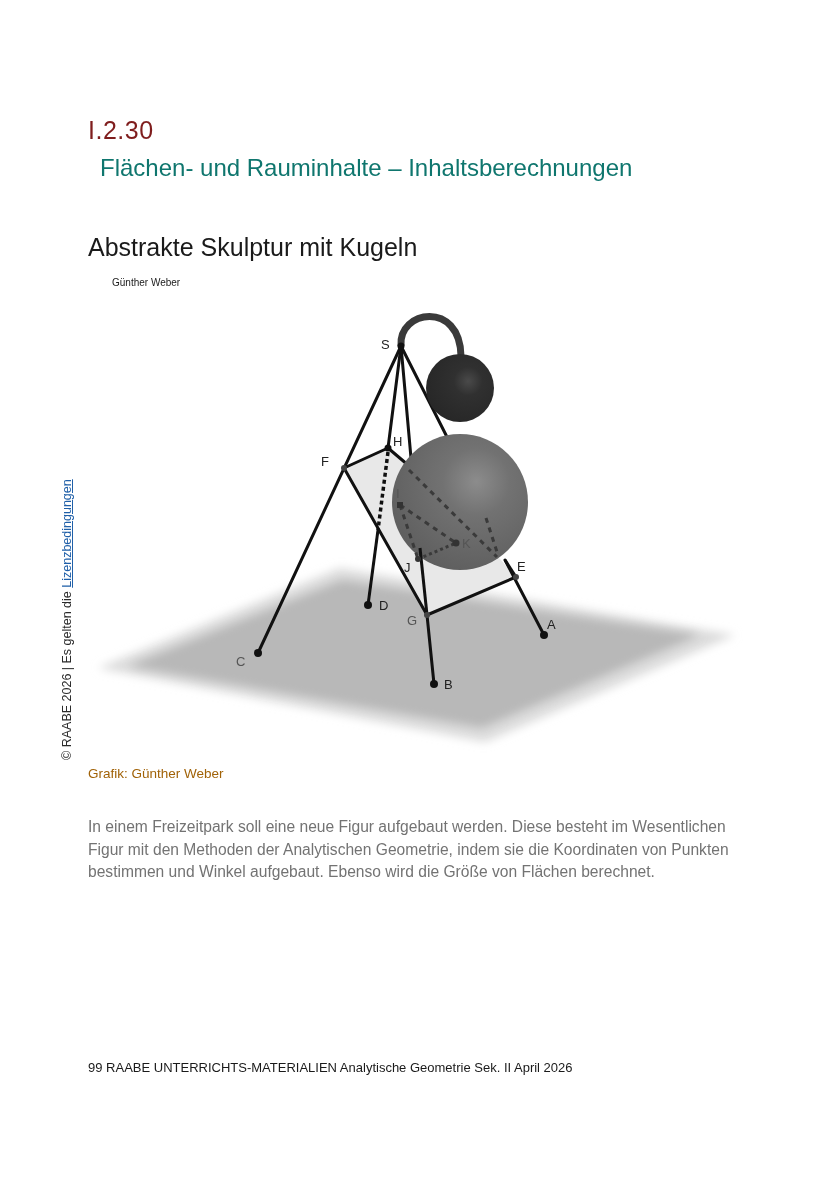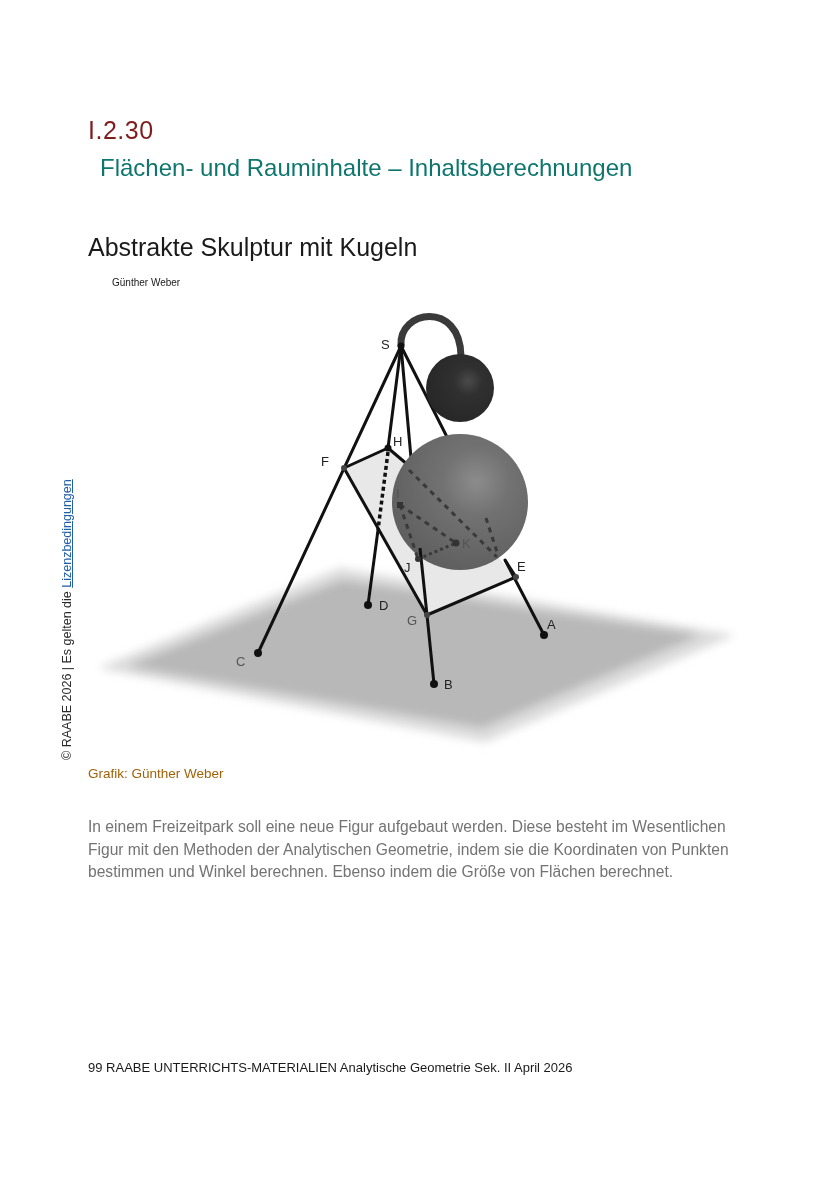--- a/index.html
+++ b/index.html
@@ -123,16 +123,16 @@
     <text class="lbl-grey" x="236" y="666">C</text>
     <text class="lbl" x="444" y="689">B</text>
   </svg>
 </div>
 
 <div class="caption">Grafik: Günther Weber</div>
 
 <div class="body-text">
   <span>In einem Freizeitpark soll eine neue Figur aufgebaut werden. Diese besteht im Wesentlichen</span>
   <span>Figur mit den Methoden der Analytischen Geometrie, indem sie die Koordinaten von Punkten</span>
-  <span>bestimmen und Winkel berechnen. Ebenso indem die Größe von Flächen berechnet.</span>
+  <span>bestimmen und Winkel aufgebaut. Ebenso wird die Größe von Flächen berechnet.</span>
 </div>
 
 <div class="footer">99 RAABE UNTERRICHTS-MATERIALIEN Analytische Geometrie Sek. II April 2026</div>
 
 </body></html>

